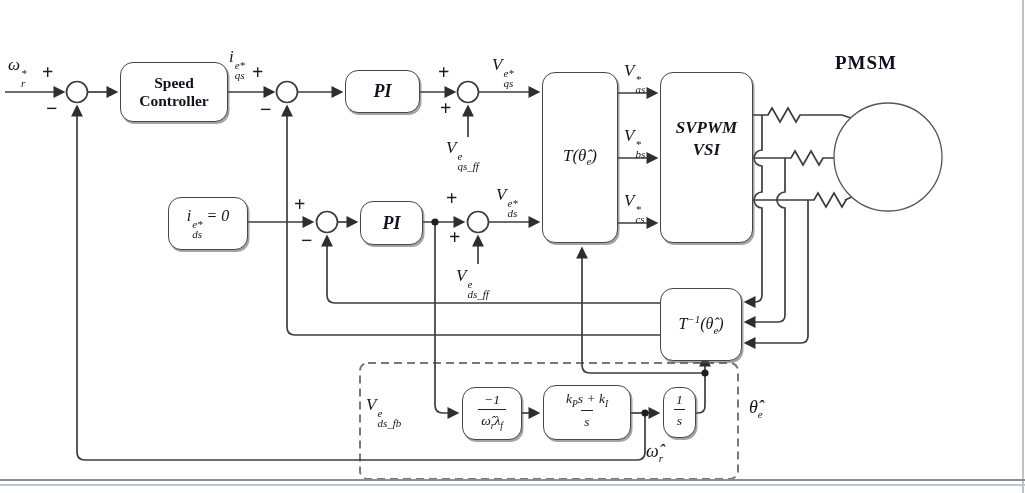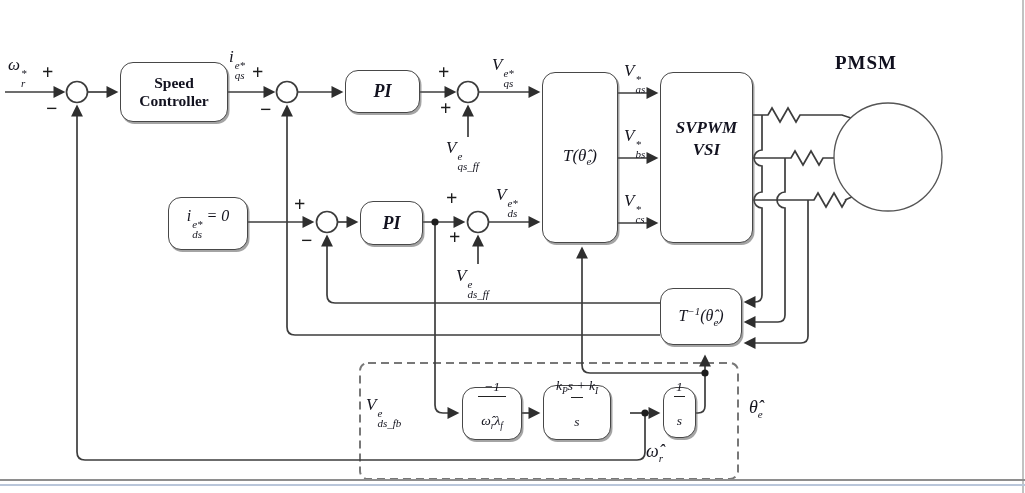--- a/index.html
+++ b/index.html
@@ -26,21 +26,21 @@
   .math .ss .sup{font-size:11px;line-height:10px;}
   .math .ss .sub{font-size:11px;line-height:11px;}
   .math sub{font-size:11px;}
   .math sup{font-size:11px;}
   .sign{
     position:absolute;font-family:"Liberation Serif",serif;font-size:20px;font-weight:bold;
     color:#1c1c1c;line-height:1;
   }
   .frac{display:flex;flex-direction:column;align-items:center;font-family:"Liberation Serif",serif;
     font-style:italic;font-size:13.5px;color:#15151f;line-height:1.25;}
-  .frac .den{border-top:1.4px solid #222;padding:16px 3px;}
+  .frac .den{border-top:1.4px solid #222;padding:3px 3px;}
   .frac .num{padding:0 2px;}
   .frac sub{font-size:9.5px;}
   .title{
     position:absolute;font-family:"Liberation Serif",serif;font-weight:bold;font-size:19px;
     color:#10101e;letter-spacing:1px;
   }
   .edge{position:absolute;}
   .edge.right{right:1px;top:0;width:2px;height:100%;background:#c2c2c2;}
   .edge.bottom1{left:0;top:479px;width:100%;height:2px;background:#8e8e8e;}
   .edge.bottom2{left:0;top:484px;width:100%;height:2px;background:#b9c6da;}
@@ -141,32 +141,32 @@
     <span class="math mathblk" style="position:static;font-size:16px;"><span>i</span><span class="ss">
           <span class="sup">e*</span>
           <span class="sub">ds</span>
         </span><span> = 0</span></span>
   </div>
 
   <div class="blk" style="left:360px;top:201px;width:63px;height:44px;">
     <span class="blk-label bital">PI</span>
   </div>
 
-  <div class="blk" style="left:660px;top:288px;width:82px;height:57px;">
+  <div class="blk" style="left:660px;top:288px;width:82px;height:73px;">
     <span class="math mathblk" style="position:static;font-size:16px;"><span>T</span><sup>−1</sup><span>(</span><span>θ̂</span><sub>e</sub><span>)</span></span>
   </div>
 
   <div class="blk" style="left:462px;top:387px;width:60px;height:53px;">
     <div class="frac">
       <div class="num">−1</div>
       <div class="den"><span>ω̂</span><sub>r</sub><span>λ</span><sub>f</sub></div>
     </div>
   </div>
 
-  <div class="blk" style="left:543px;top:385px;width:68px;height:55px;">
+  <div class="blk" style="left:543px;top:385px;width:88px;height:55px;">
     <div class="frac">
       <div class="num"><span>k</span><sub>P</sub><span>s + k</span><sub>I</sub></div>
       <div class="den">s</div>
     </div>
   </div>
 
   <div class="blk" style="left:663px;top:387px;width:33px;height:51px;">
     <div class="frac">
       <div class="num">1</div>
       <div class="den">s</div>

